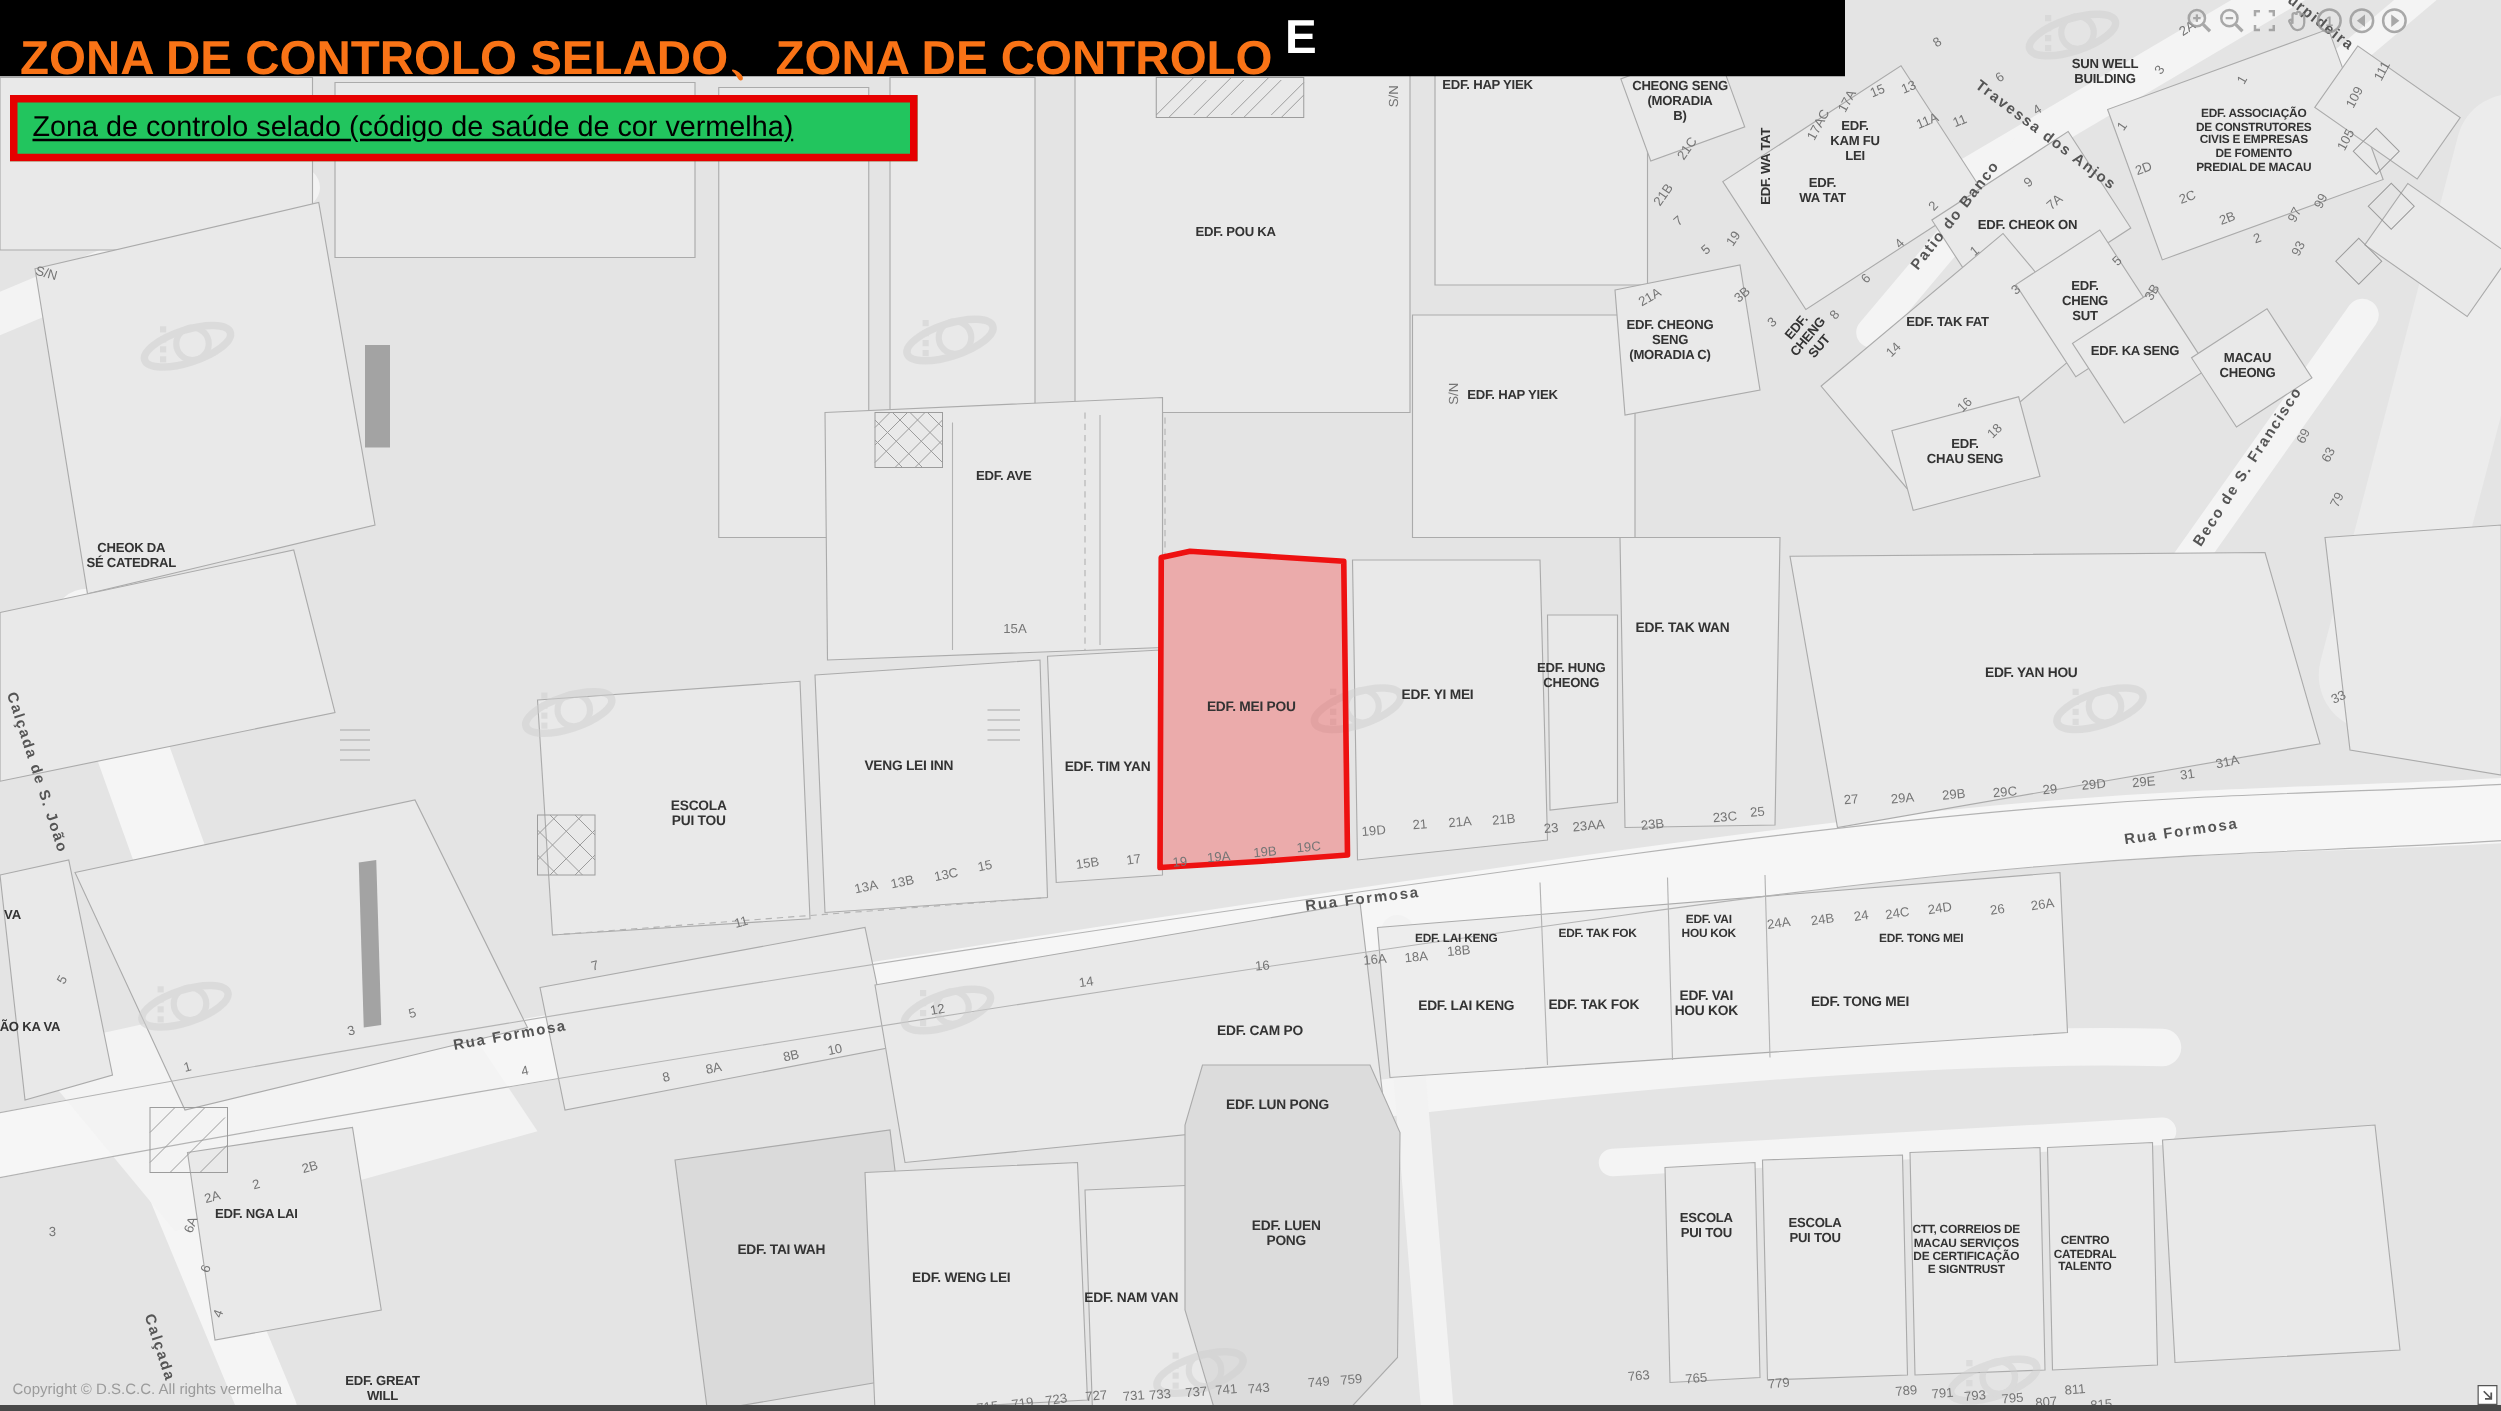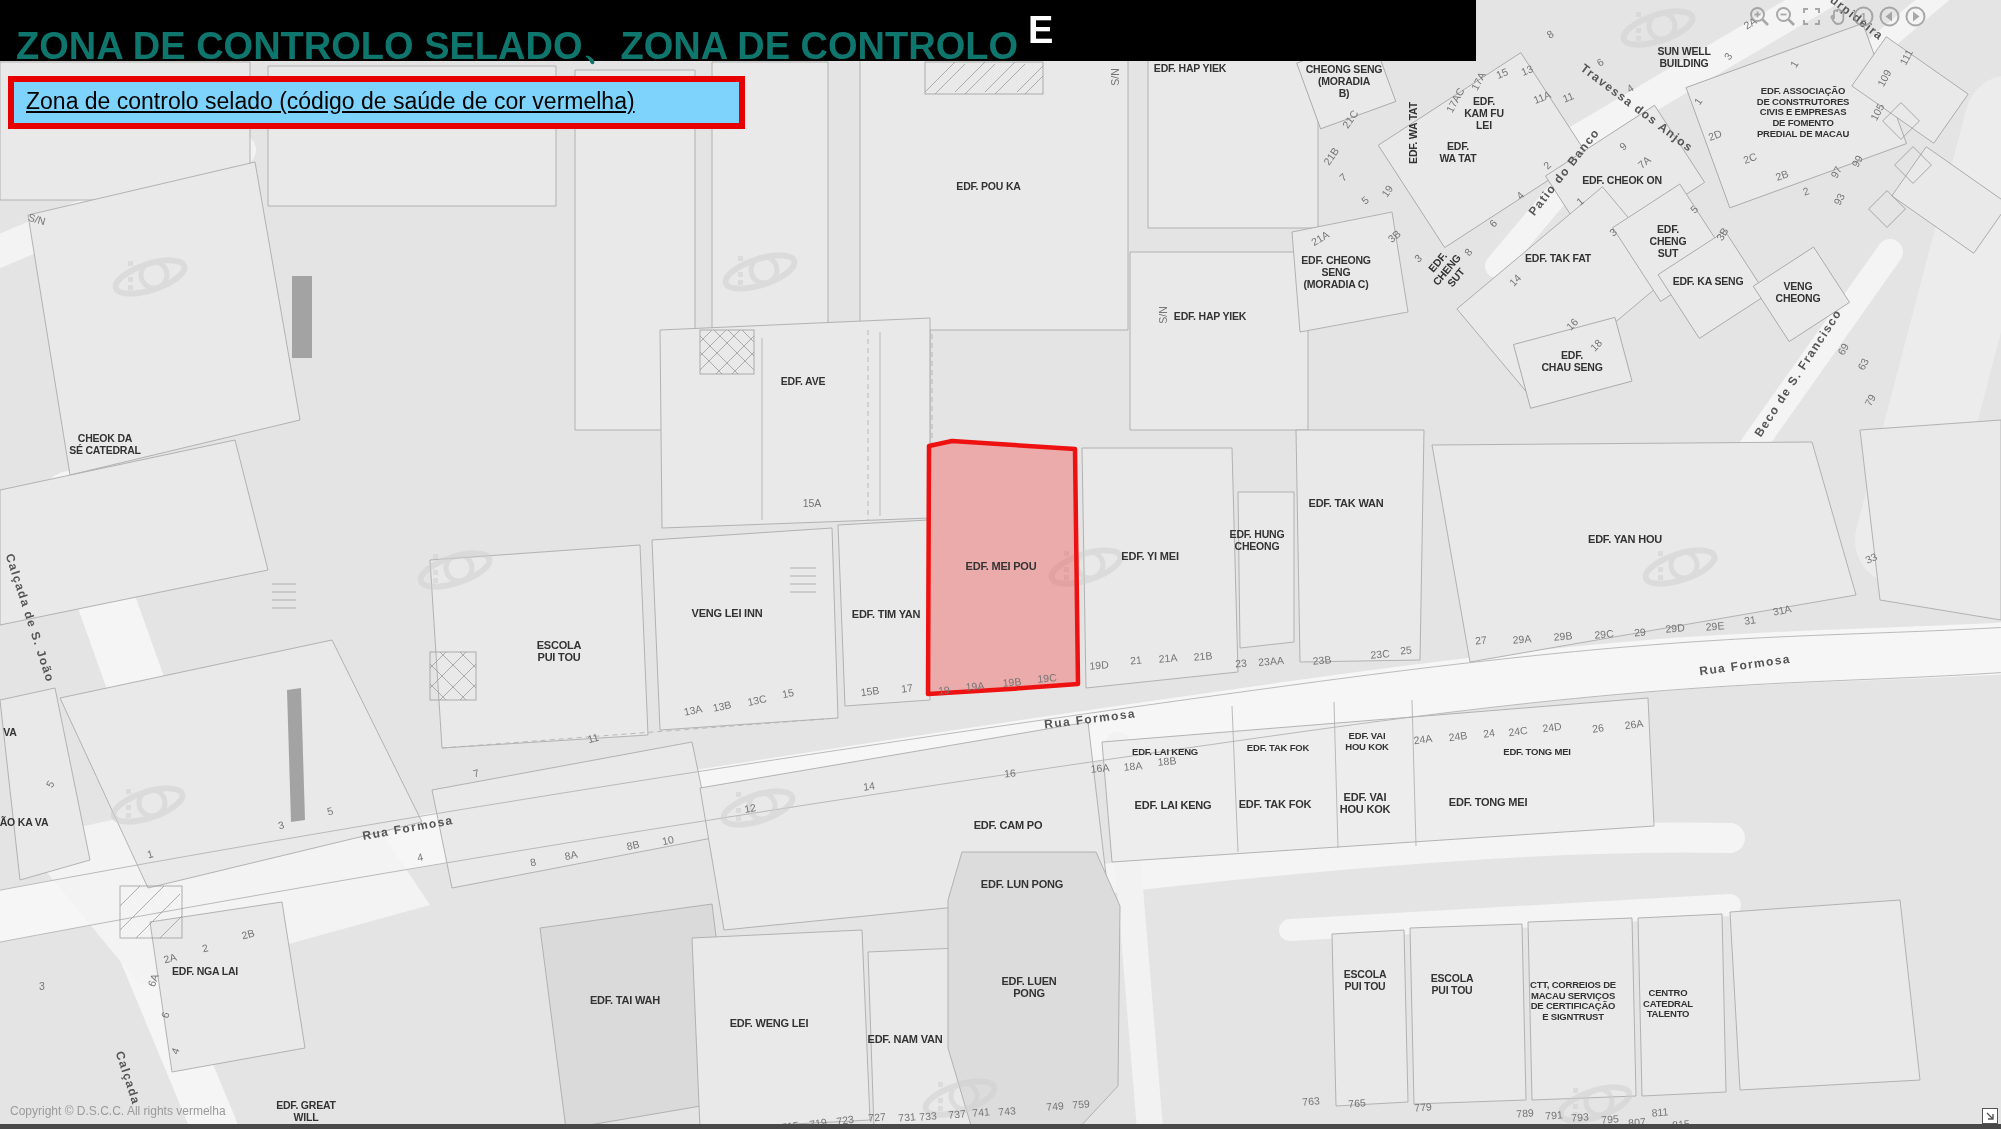--- a/index.html
+++ b/index.html
@@ -10,26 +10,26 @@
   .lbl{position:absolute;transform-origin:center;pointer-events:none;
        font-family:"Liberation Sans",sans-serif;}
   .lbl-b{font-weight:bold;font-size:10.5px;color:#333;text-align:center;
          line-height:1.12;white-space:pre-line;letter-spacing:-0.2px;}
   .lbl-n{font-size:10.5px;color:#757575;white-space:nowrap;}
   .lbl-s{font-weight:bold;font-size:12px;color:#555;letter-spacing:1.4px;white-space:nowrap;}
   
   #hdr{position:absolute;left:0;top:0;width:1476px;height:61px;background:#000;
        display:flex;align-items:center;padding-left:16px;box-sizing:border-box;
        font-size:38px;font-weight:bold;white-space:nowrap;z-index:30;}
-  #hdr .red{color:#0f766e;margin-top:32px;}
+  #hdr .red{color:#f97316;margin-top:32px;}
   #hdr .sep{color:#fff;padding:0 10px;}
   #hdr .yel{color:#ffff00;}
   
-  #legend{position:absolute;left:8px;top:76px;width:690px;background:#7dd3fc;
-          border:6px solid #e60000;padding:6px 23px 8px 12px;z-index:31;}
+  #legend{position:absolute;left:8px;top:76px;width:690px;background:#22c55e;
+          border:6px solid #e60000;padding:6px 12px 8px 12px;z-index:31;}
   #legend .l1{font-size:23px;color:#000;text-decoration:underline;}
   #legend .l2{font-size:23px;color:#555;margin-top:3px;}
   
   #tbar{position:absolute;left:1748px;top:5px;display:flex;gap:3px;z-index:32;}
   #tbar .tbtn{width:23px;height:23px;opacity:.8;}
   
   #cbar{position:absolute;left:13px;top:1063px;width:482px;height:40px;
         background:rgba(112,112,112,.88);color:#fff;font-size:19px;line-height:40px;
         padding-left:10px;box-sizing:border-box;white-space:nowrap;z-index:25;}
   #csmall{position:absolute;left:10px;top:1104px;font-size:12px;color:#9b9b9b;z-index:25;}
@@ -191,21 +191,21 @@
 DE FOMENTO
 PREDIAL DE MACAU</div>
       <div class="lbl lbl-b" style="left: 1447px; top: 270px; transform: translate(-50%, -50%) rotate(-50deg);">EDF.
 CHENG
 SUT</div>
       <div class="lbl lbl-b" style="left: 1558px; top: 259px; transform: translate(-50%, -50%) rotate(0deg);">EDF. TAK FAT</div>
       <div class="lbl lbl-b" style="left: 1668px; top: 242px; transform: translate(-50%, -50%) rotate(0deg);">EDF.
 CHENG
 SUT</div>
       <div class="lbl lbl-b" style="left: 1708px; top: 282px; transform: translate(-50%, -50%) rotate(0deg);">EDF. KA SENG</div>
-      <div class="lbl lbl-b" style="left: 1798px; top: 293px; transform: translate(-50%, -50%) rotate(0deg);">VENG
+      <div class="lbl lbl-b" style="left: 1798px; top: 293px; transform: translate(-50%, -50%) rotate(0deg);">MACAU
 CHEONG</div>
       <div class="lbl lbl-b" style="left: 1572px; top: 362px; transform: translate(-50%, -50%) rotate(0deg);">EDF.
 CHAU SENG</div>
       <div class="lbl lbl-b" style="left: 1336px; top: 273px; transform: translate(-50%, -50%) rotate(0deg);">EDF. CHEONG
 SENG
 (MORADIA C)</div>
       <div class="lbl lbl-b" style="left: 1210px; top: 317px; transform: translate(-50%, -50%) rotate(0deg);">EDF. HAP YIEK</div>
       <div class="lbl lbl-b" style="left: 1346px; top: 503px; transform: translate(-50%, -50%) rotate(0deg); font-size: 11px;">EDF. TAK WAN</div>
       <div class="lbl lbl-b" style="left: 1625px; top: 539px; transform: translate(-50%, -50%) rotate(0deg); font-size: 11px;">EDF. YAN HOU</div>
       <div class="lbl lbl-b" style="left: 1150px; top: 556px; transform: translate(-50%, -50%) rotate(0deg); font-size: 11px;">EDF. YI MEI</div>

